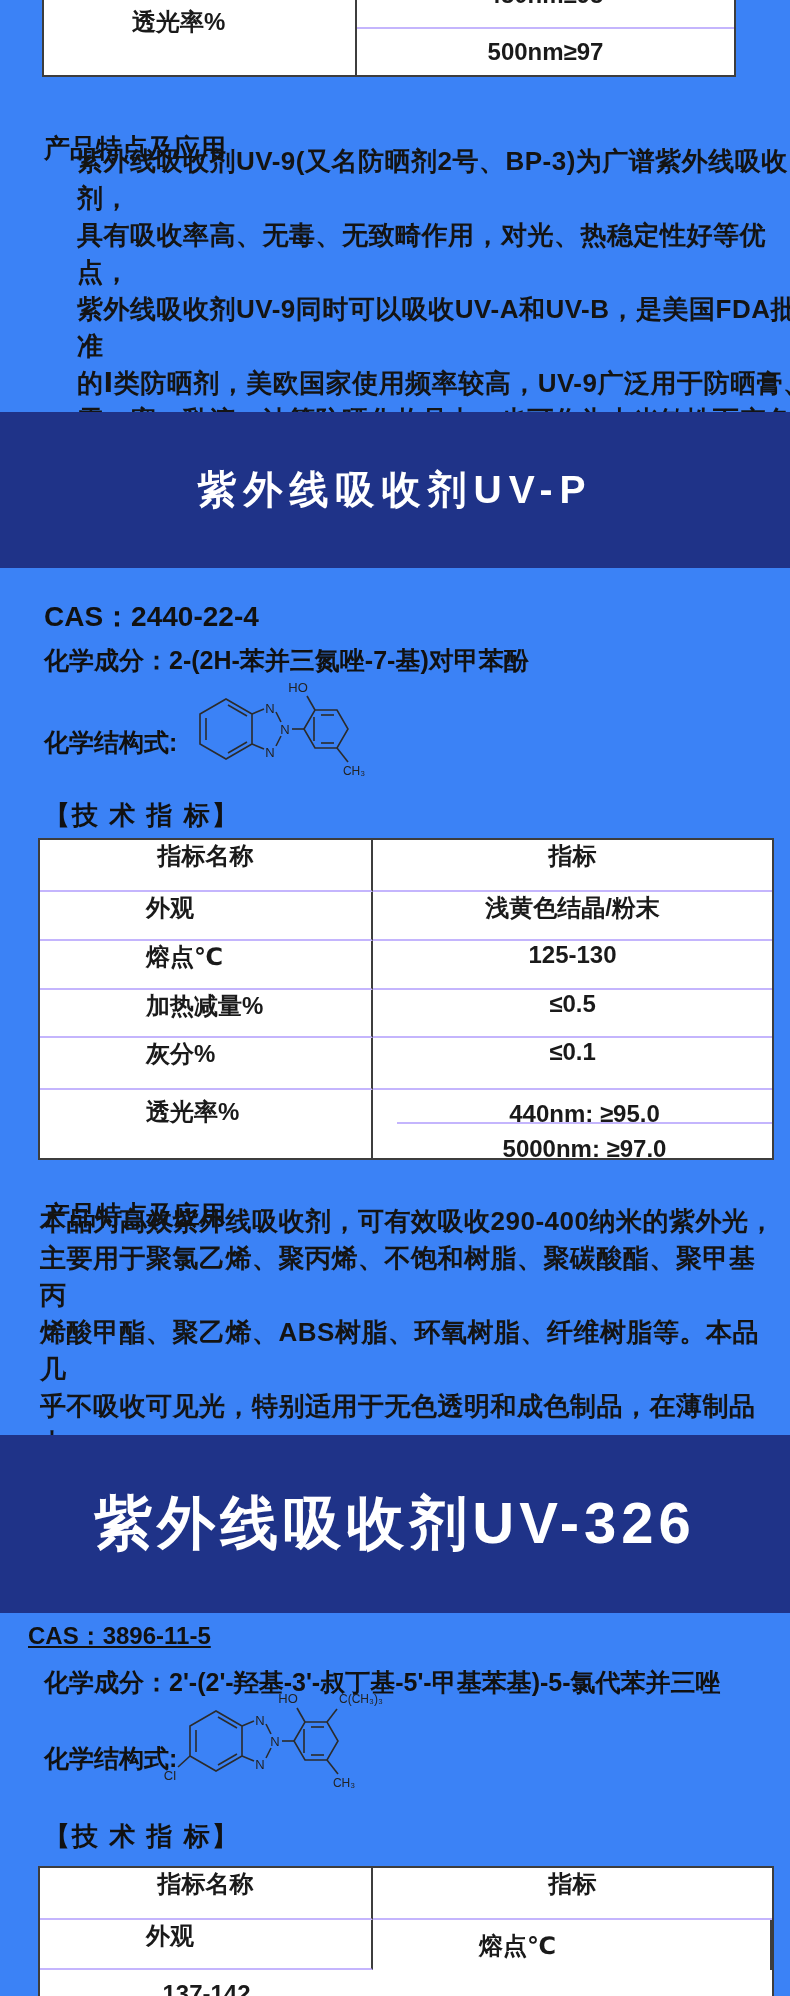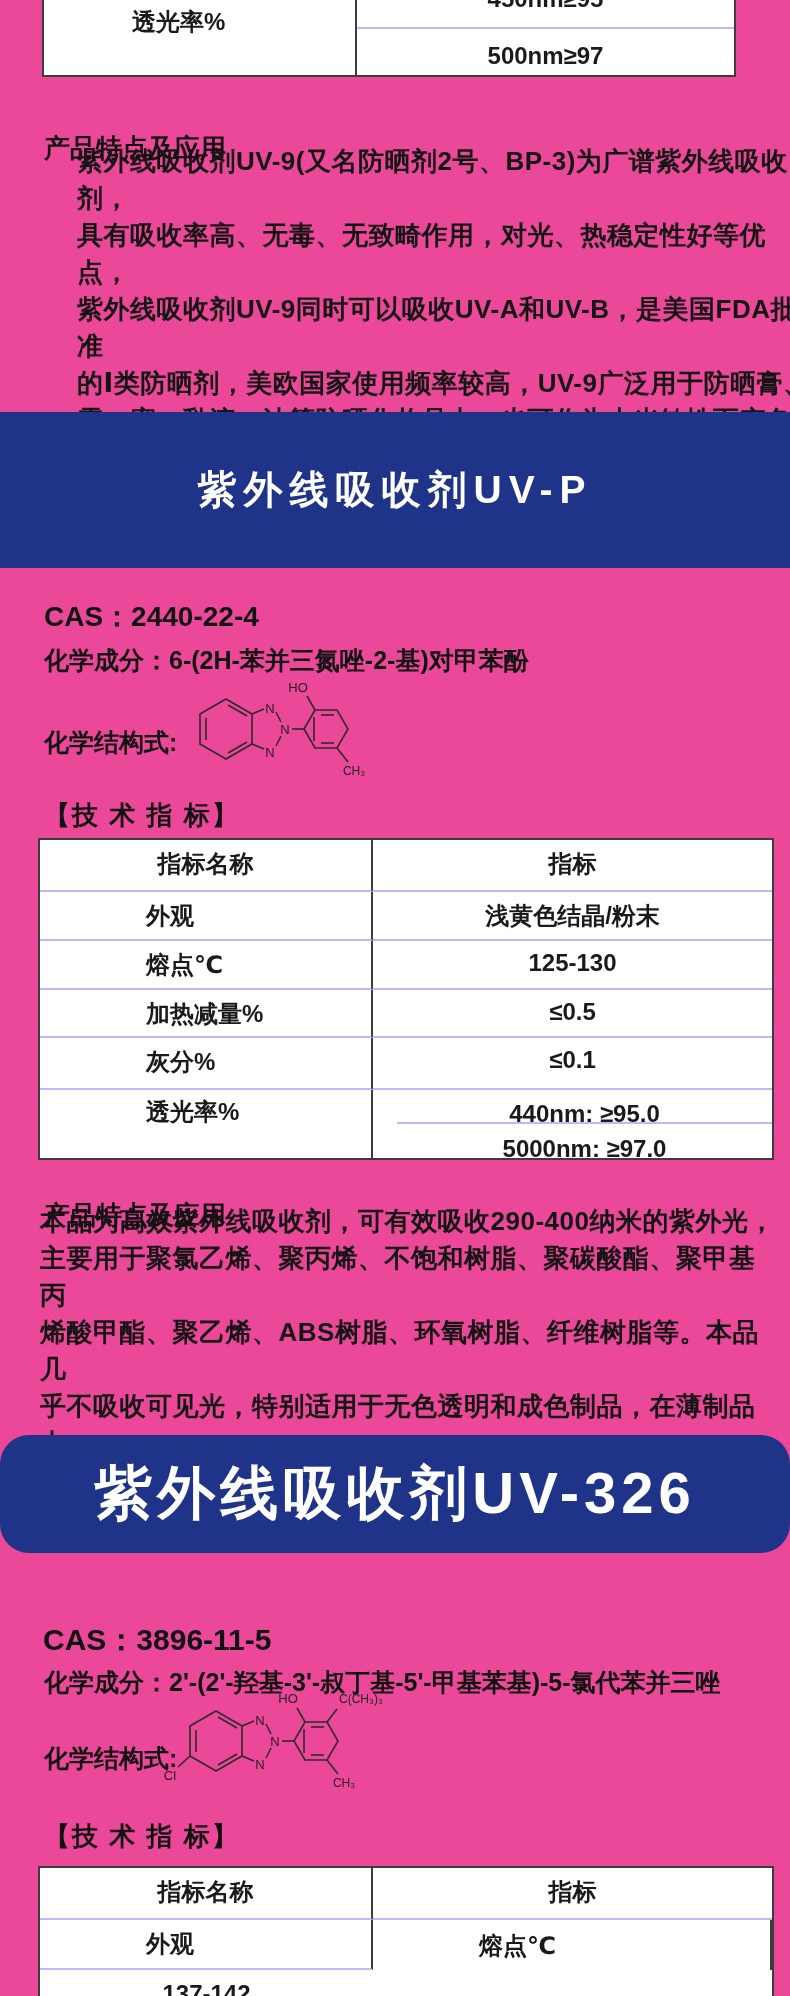--- a/index.html
+++ b/index.html
@@ -1,30 +1,30 @@
 <!DOCTYPE html>
 <html><head>
 <meta charset="utf-8">
 <style>
   html,body{margin:0;padding:0;background:#ffffff;}
   .page{
     position:relative;width:790px;height:1996px;overflow:hidden;
-    background:#ec4899;color:#151515;
+    background:#3b82f6;color:#151515;
     font-family:"Liberation Sans","DejaVu Sans",sans-serif;
   }
   .abs{position:absolute;}
 
   
   .spec-table{
     position:absolute;display:grid;border:2px solid #3d3d3d;background:#fff;
     box-sizing:border-box;
   }
   .spec-table .cell{
     box-sizing:border-box;font-size:24px;font-weight:600;color:#1a1a1a;
-    padding-top:8px;overflow:hidden;
+    overflow:hidden;
   }
   .cell.b-r{border-right:2px solid #3d3d3d;}
   .cell.b-b{border-bottom:2px solid #c4b5fd;}
   .cell.center{text-align:center;}
   .cell.label{padding-left:106px;}
 
   
   .top-table{left:42px;top:-40px;width:694px;height:117px;grid-template-columns:313px 1fr;grid-template-rows:67px 46px;}
   .top-table .label-cell{grid-row:1 / span 2;padding-left:88px;padding-top:44px;}
   .top-table .valA{display:flex;align-items:center;justify-content:center;}
@@ -38,21 +38,21 @@
   }
   .bold-line{font-size:25px;font-weight:700;color:#111;}
 
   
   .banner{
     position:absolute;left:0;width:790px;background:#1f3388;color:#ffffff;
     display:flex;align-items:center;justify-content:center;
     font-weight:700;letter-spacing:7px;
   }
   .banner1{top:412px;height:156px;font-size:39px;}
-  .banner2{top:1435px;height:118px;font-size:58px;letter-spacing:5px;border-radius:29px;}
+  .banner2{top:1435px;height:178px;font-size:58px;letter-spacing:5px;}
 
   
   .table-uvp{left:38px;top:838px;width:736px;grid-template-columns:333px 1fr;
     grid-template-rows:52px 49px 49px 48px 52px 34px 34px;}
   .table-uvp .trans-label{grid-row:6 / span 2;padding-top:6px;}
   .table-uvp .sub{display:flex;align-items:center;justify-content:center;padding-top:16px;margin-left:24px;}
 
   
   .table-uv326{left:38px;top:1866px;width:736px;grid-template-columns:333px 1fr;
     grid-template-rows:52px 50px 62px;}
@@ -78,21 +78,21 @@
 具有吸收率高、无毒、无致畸作用，对光、热稳定性好等优点，
 紫外线吸收剂UV-9同时可以吸收UV-A和UV-B，是美国FDA批准
 的Ⅰ类防晒剂，美欧国家使用频率较高，UV-9广泛用于防晒膏、
 霜、蜜、乳液、油等防晒化妆品中，也可作为由光敏性而变色的
 产品的抗变色剂，另外由于UV-9与许多塑料、树脂具有良好的
 兼容性，通常用于PVC和不饱和聚脂等许多领域。</div>
 
   <div class="banner banner1">紫外线吸收剂UV-P</div>
 
   <div class="abs bold-line" style="left:44px;top:598px;font-size:28px;">CAS：2440-22-4</div>
-  <div class="abs bold-line" style="left:44px;top:644px;">化学成分：6-(2H-苯并三氮唑-2-基)对甲苯酚</div>
+  <div class="abs bold-line" style="left:44px;top:644px;">化学成分：2-(2H-苯并三氮唑-7-基)对甲苯酚</div>
   <div class="abs bold-line" style="left:44px;top:726px;">化学结构式:</div>
 
   <div class="abs struct" style="left:188px;top:676px;">
     <svg width="185" height="108" viewBox="0 0 185 108">
       <polygon points="12,38 12,68 38,83 64,68 64,38 38,23"></polygon>
       <line x1="18" y1="42" x2="18" y2="64"></line>
       <line x1="40" y1="29" x2="59" y2="40"></line>
       <line x1="40" y1="77" x2="59" y2="66"></line>
       <line x1="64" y1="38" x2="76" y2="33"></line>
       <line x1="88" y1="36" x2="93" y2="46"></line>
@@ -139,21 +139,21 @@
   <div class="abs sec-title" style="left:44px;top:1171px;">产品特点及应用</div>
   <div class="abs para" style="left:40px;top:1203px;width:738px;">本品为高效紫外线吸收剂，可有效吸收290-400纳米的紫外光，
 主要用于聚氯乙烯、聚丙烯、不饱和树脂、聚碳酸酯、聚甲基丙
 烯酸甲酯、聚乙烯、ABS树脂、环氧树脂、纤维树脂等。本品几
 乎不吸收可见光，特别适用于无色透明和成色制品，在薄制品中
 一般用量为0.1-0.5%，厚制品中为0.05-0.2%。本品允许用于接
 触食品的塑料制品。</div>
 
   <div class="banner banner2">紫外线吸收剂UV-326</div>
 
-  <div class="abs bold-line" style="left:43px;top:1620px;font-size:30px;">CAS：3896-11-5</div>
+  <div class="abs bold-line" style="left:28px;top:1620px;font-size:24px;text-decoration:underline;">CAS：3896-11-5</div>
   <div class="abs bold-line" style="left:44px;top:1666px;">化学成分：2'-(2'-羟基-3'-叔丁基-5'-甲基苯基)-5-氯代苯并三唑</div>
   <div class="abs bold-line" style="left:44px;top:1742px;">化学结构式:</div>
 
   <div class="abs struct" style="left:148px;top:1688px;">
     <svg width="250" height="120" viewBox="0 0 250 120">
       <polygon points="42,38 42,68 68,83 94,68 94,38 68,23"></polygon>
       <line x1="48" y1="42" x2="48" y2="64"></line>
       <line x1="70" y1="29" x2="89" y2="40"></line>
       <line x1="70" y1="77" x2="89" y2="66"></line>
       <line x1="42" y1="68" x2="30" y2="79"></line>

